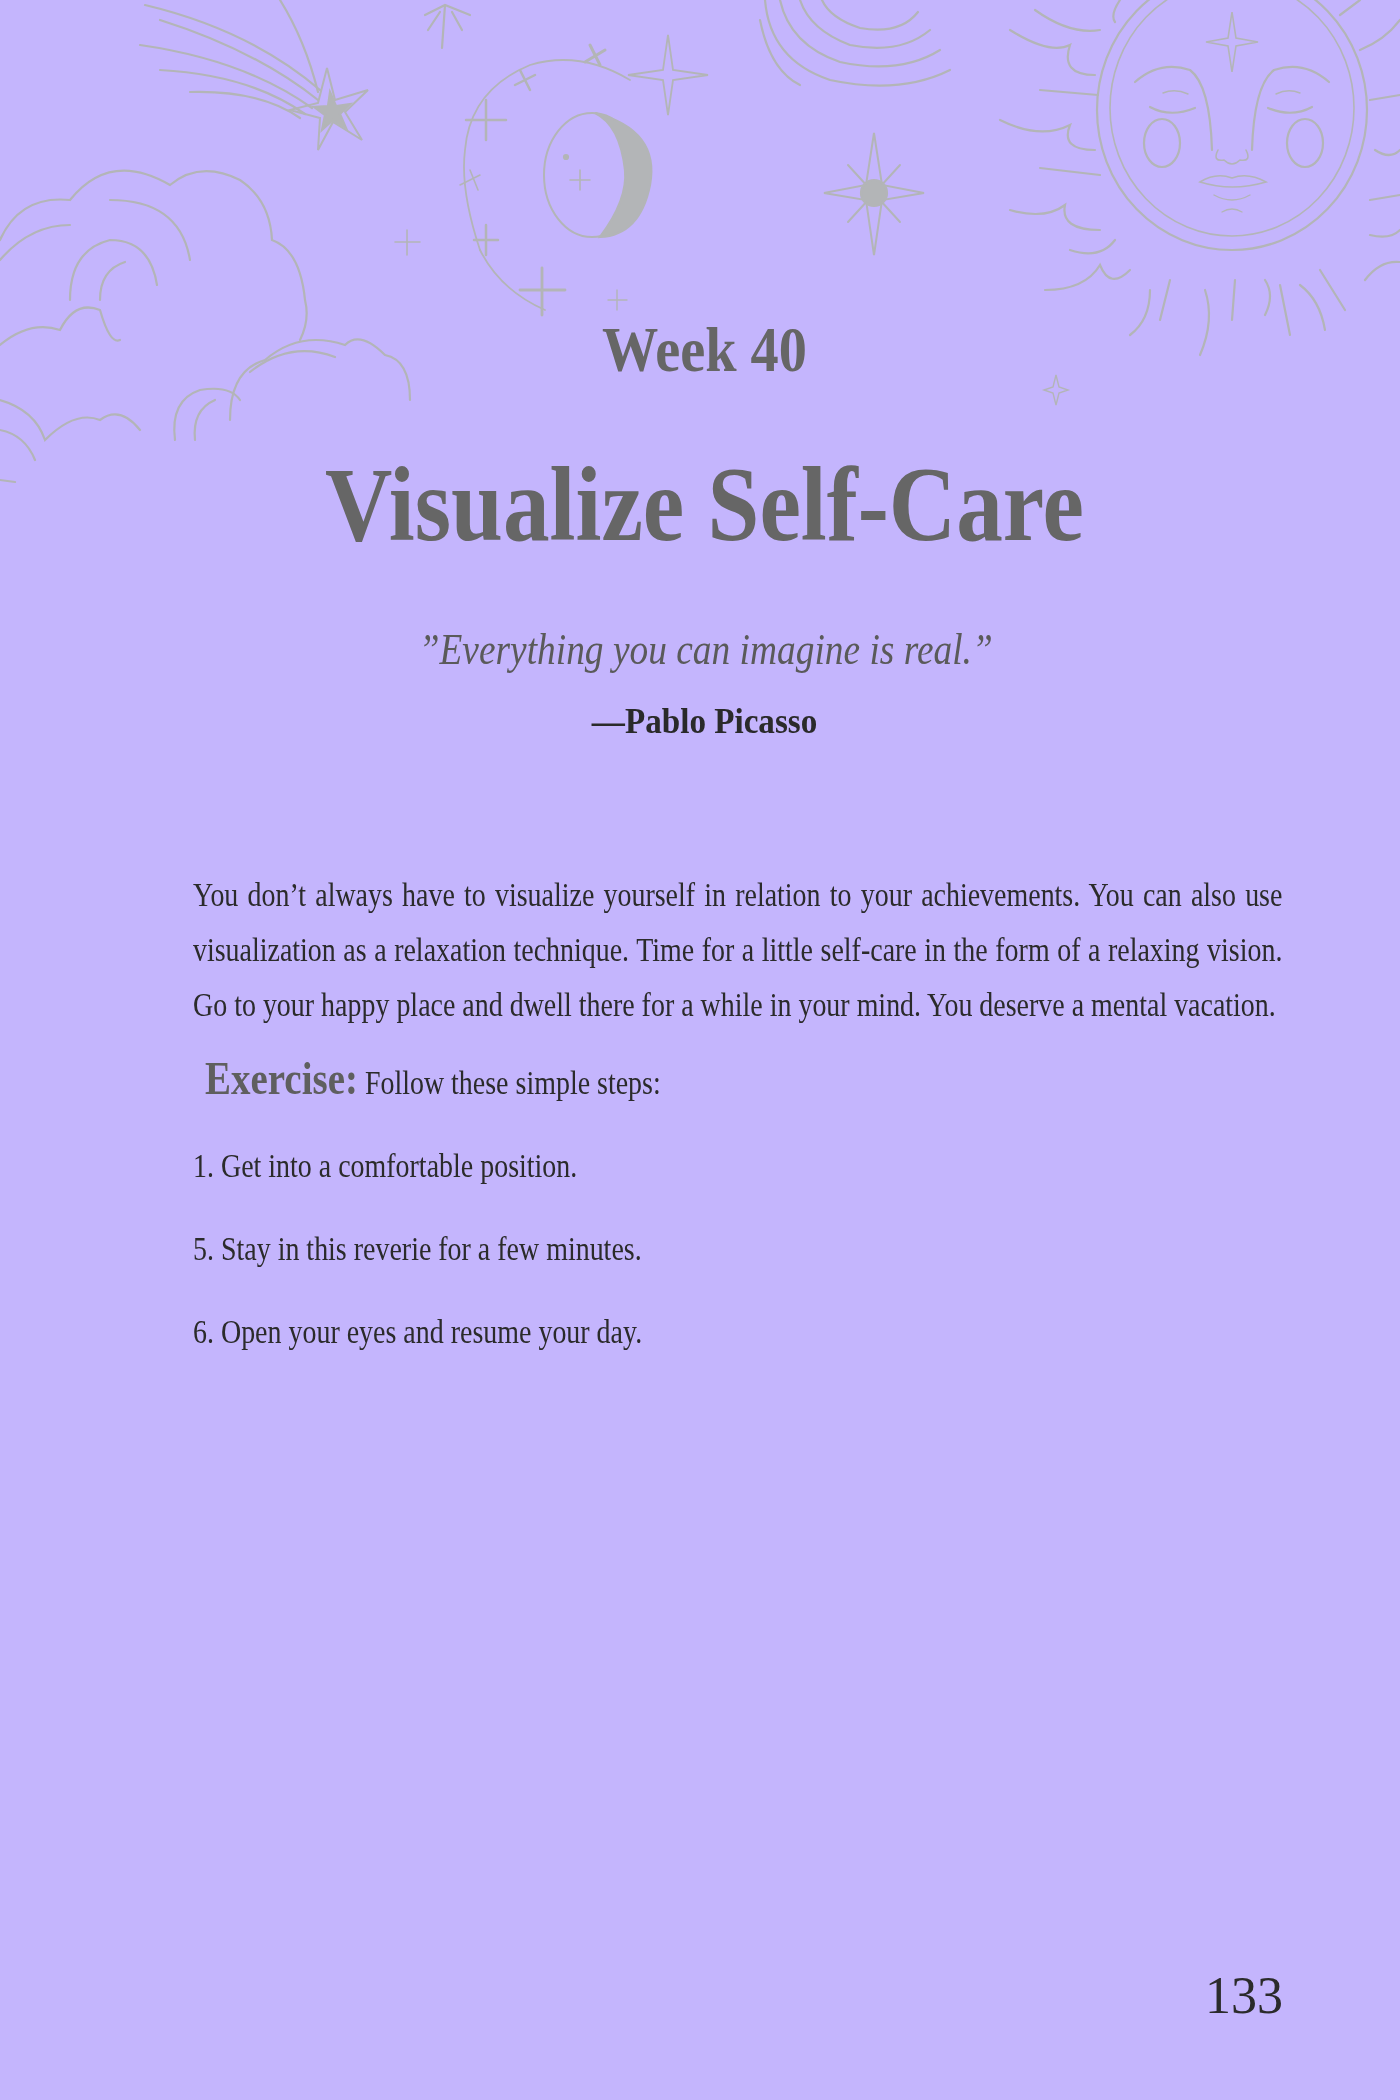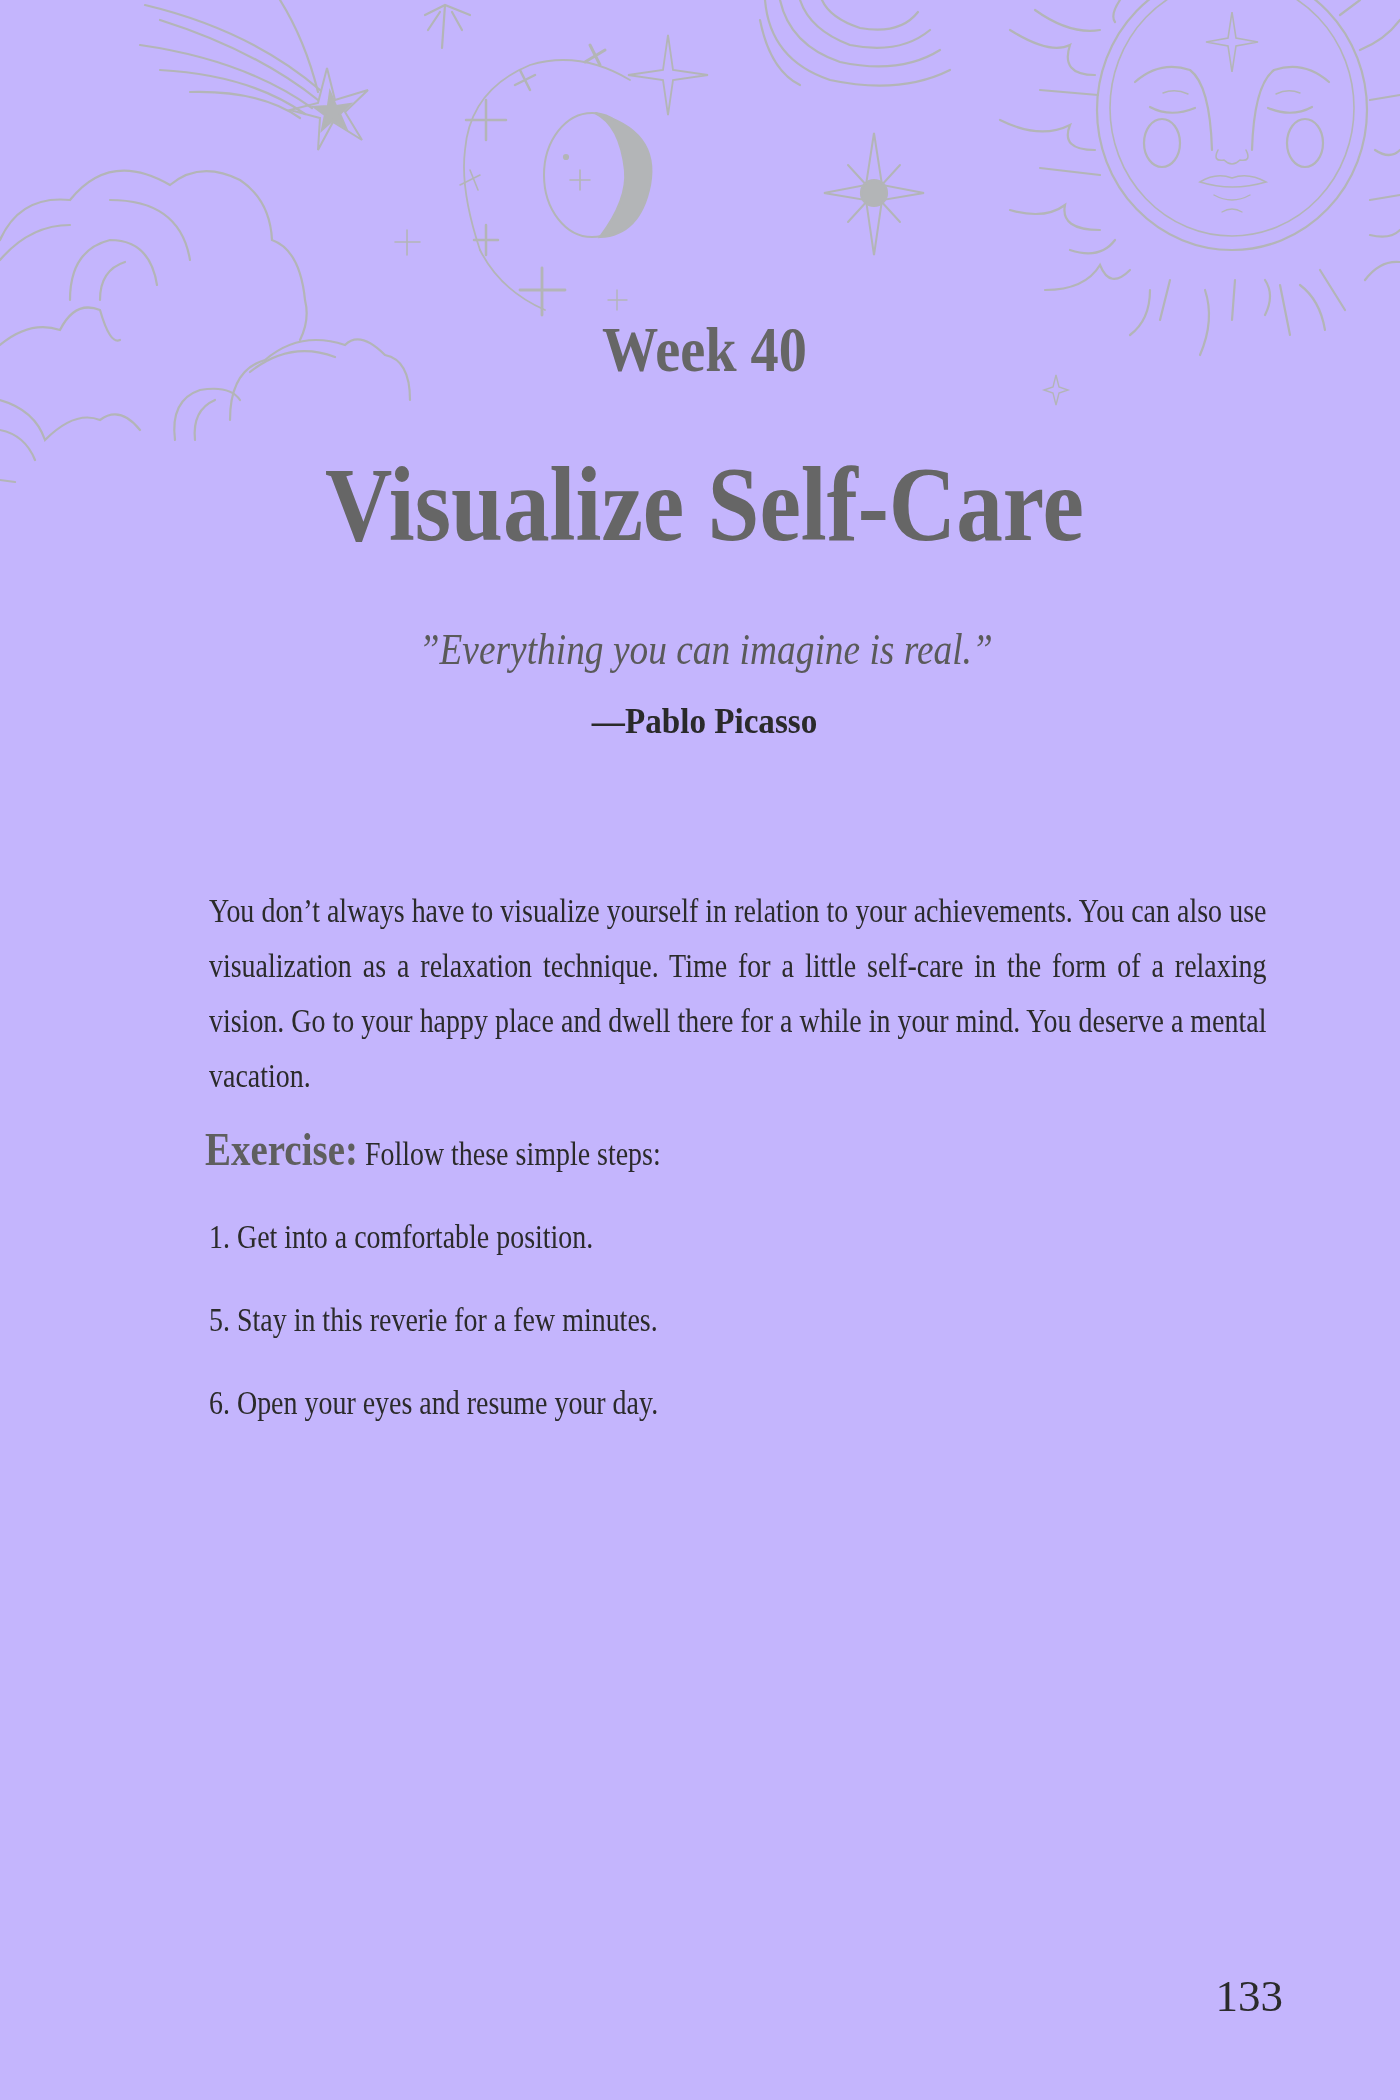--- a/index.html
+++ b/index.html
@@ -26,29 +26,29 @@
   .attrib {
     position: absolute; left: 0; width: 1400px; top: 697px; text-align: center;
     font-family: "Liberation Serif", serif; font-weight: bold; color: #2a2a2a;
     font-size: 36px; line-height: 48px; transform: scaleX(0.92); transform-origin: 757px 0;
   }
   .body {
     position: absolute; left: 193px; top: 868px; width: 1090px;
     font-family: "Liberation Serif", serif; color: #2b2b2b;
     font-size: 33px; line-height: 55px;
   }
-  .para, .item { margin: 16px; text-align: justify; text-align-last: left; }
+  .para, .item { margin: 0; text-align: justify; text-align-last: left; }
   .cond { display: block; width: 118%; transform: scaleX(0.847); transform-origin: 0 0; }
   .exercise { margin: 18px 0 0 12px; }
   .exercise .label { font-weight: bold; color: #5f5f5f; font-size: 46px; }
   .exercise .rest { font-size: 33px; }
   .item { margin-top: 28px; }
   .pagenum {
     position: absolute; left: 1200px; width: 83px; top: 1972px; text-align: right;
-    font-family: "Liberation Serif", serif; color: #2b2b2b; font-size: 45px; line-height: 48px;
+    font-family: "Liberation Serif", serif; color: #2b2b2b; font-size: 52px; line-height: 48px;
   }
 </style>
 </head>
 <body>
 
 <div class="page">
 
   <div class="art">
     <svg viewBox="0 0 1400 500" xmlns="http://www.w3.org/2000/svg" fill="none" stroke-width="2.2" stroke-linecap="round">
 

